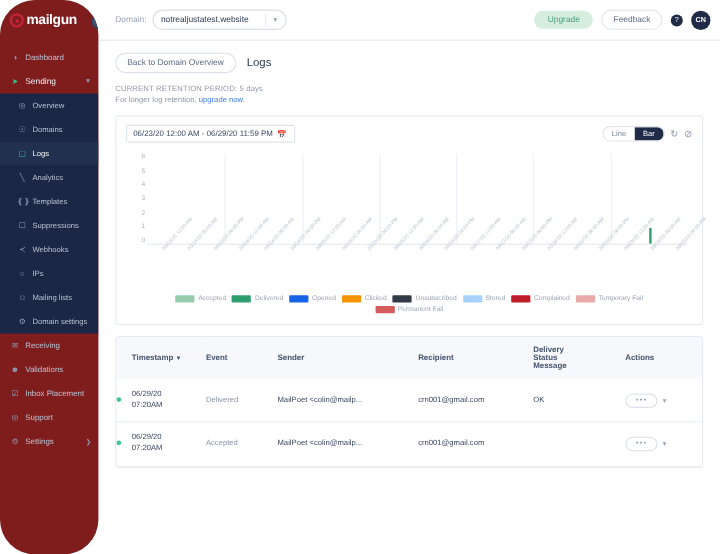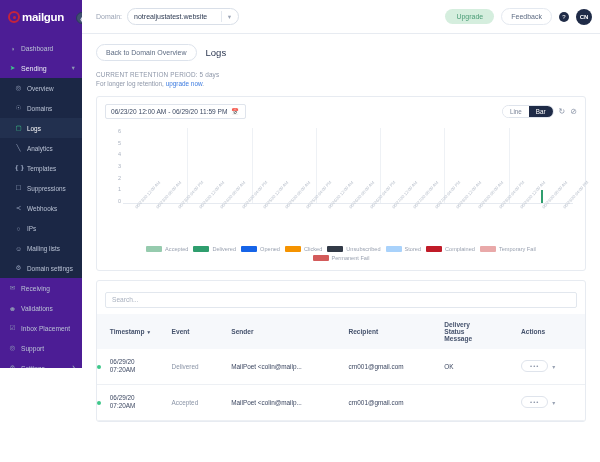--- a/index.html
+++ b/index.html
@@ -6,25 +6,26 @@
   html, body {
     width: 600px; height: 462px;
     font-family: "Liberation Sans", sans-serif;
     background: #ffffff;
     overflow: hidden;
   }
   .app { display: flex; width: 600px; height: 462px; }
 
   
   .sidebar {
-    width: 82px; height: 368px;
-    background: #4c1d95;
+    width: 82px; height: 462px;
+    background: #7f1d1d;
     flex: 0 0 82px;
     position: relative;
     overflow: hidden;
+    border-radius: 29px;
   }
   .logo-row {
     height: 34px; display: flex; align-items: center; padding-left: 8px;
   }
   .logo-mark {
     width: 12px; height: 12px; border-radius: 50%;
     border: 2.4px solid #c4233c; margin-right: 2px;
     position: relative;
   }
   .logo-mark::after {
@@ -416,23 +417,20 @@
           <div class="legend-row">
               <div class="legend-item">
                 <div class="sw" style="background: rgb(211, 91, 91);"></div>
                 <span>Permanent Fail</span>
               </div>
             </div>
         </div>
       </div>
 
       <div class="table-card">
-        <div class="search-wrap">
-          <input class="search-input" type="text" placeholder="Search..." style="">
-        </div>
         <table>
           <thead>
             <tr>
               <th class="c-dot"></th>
               <th class="c-ts">
                 <span>Timestamp</span>
                 <span class="th-sort">▼</span>
               </th>
               <th class="c-ev">Event</th>
               <th class="c-sd">Sender</th>

